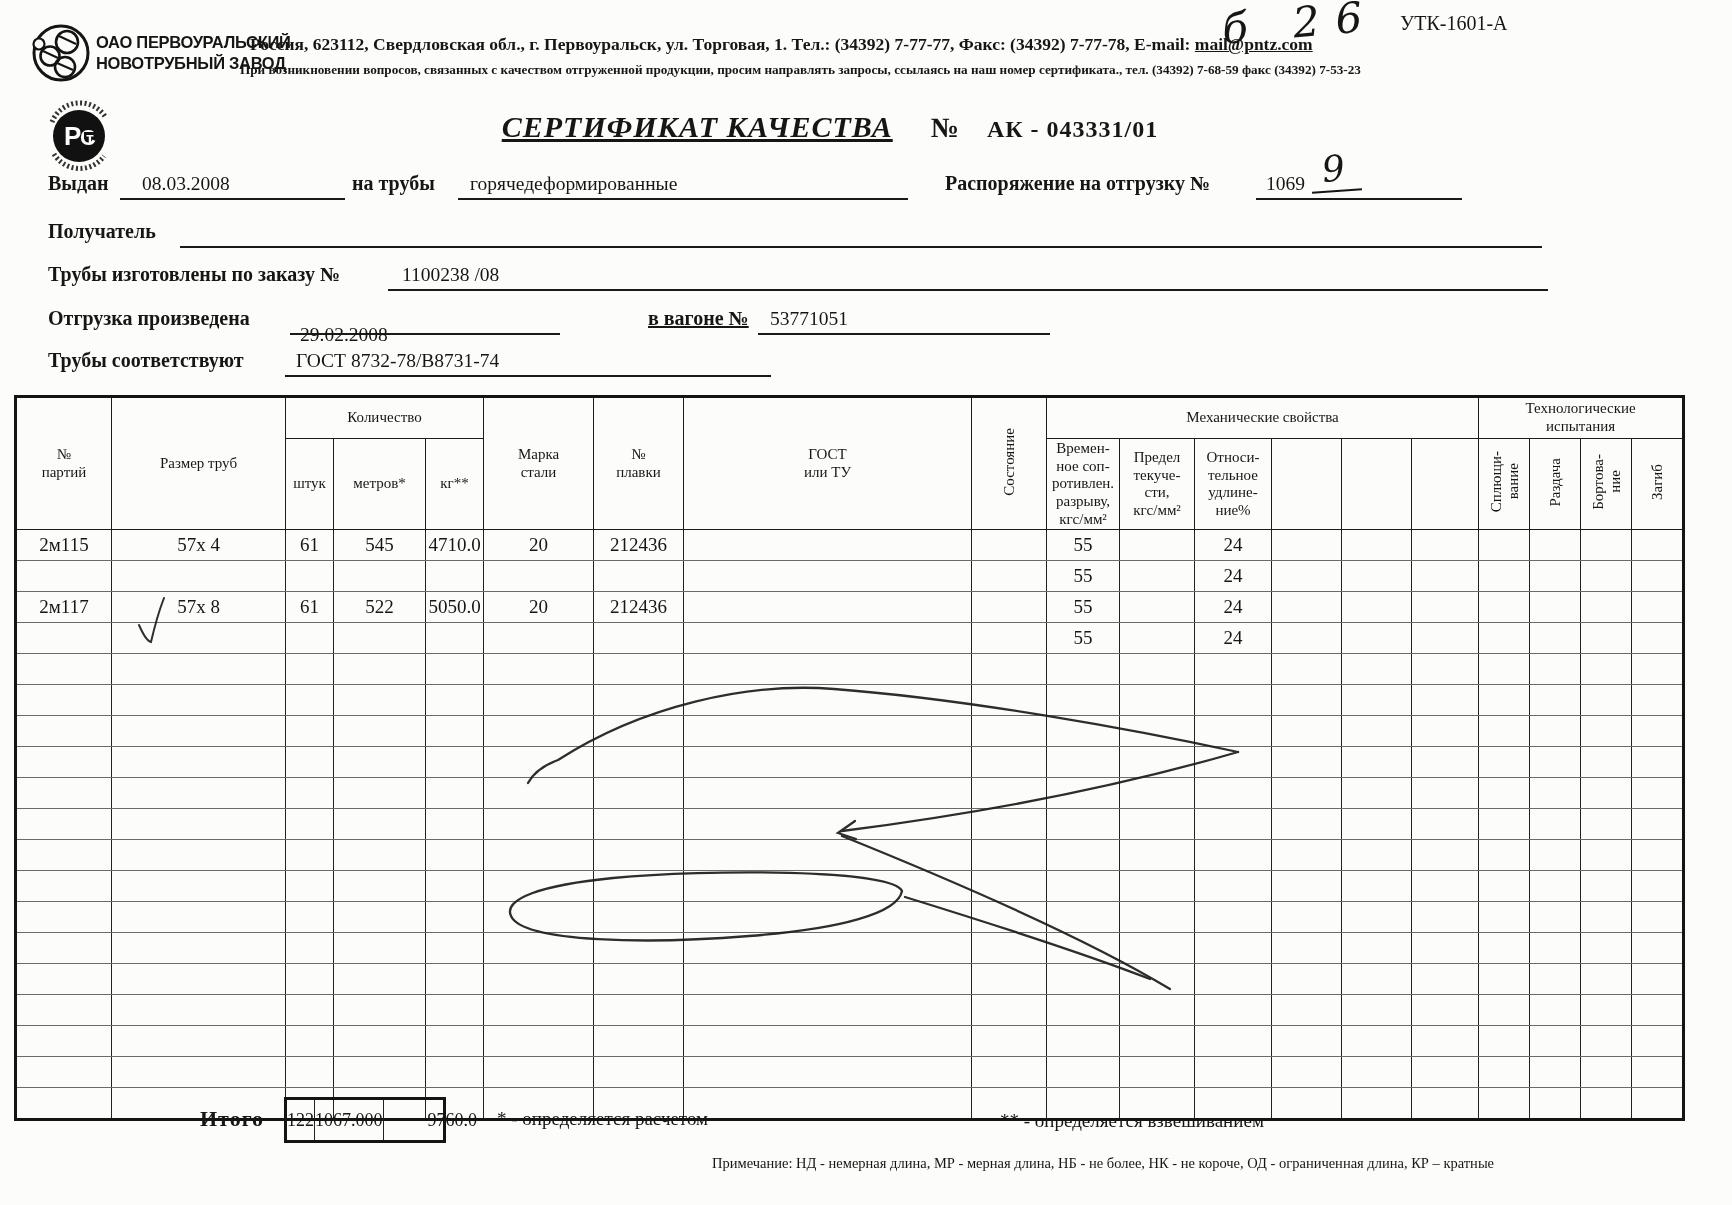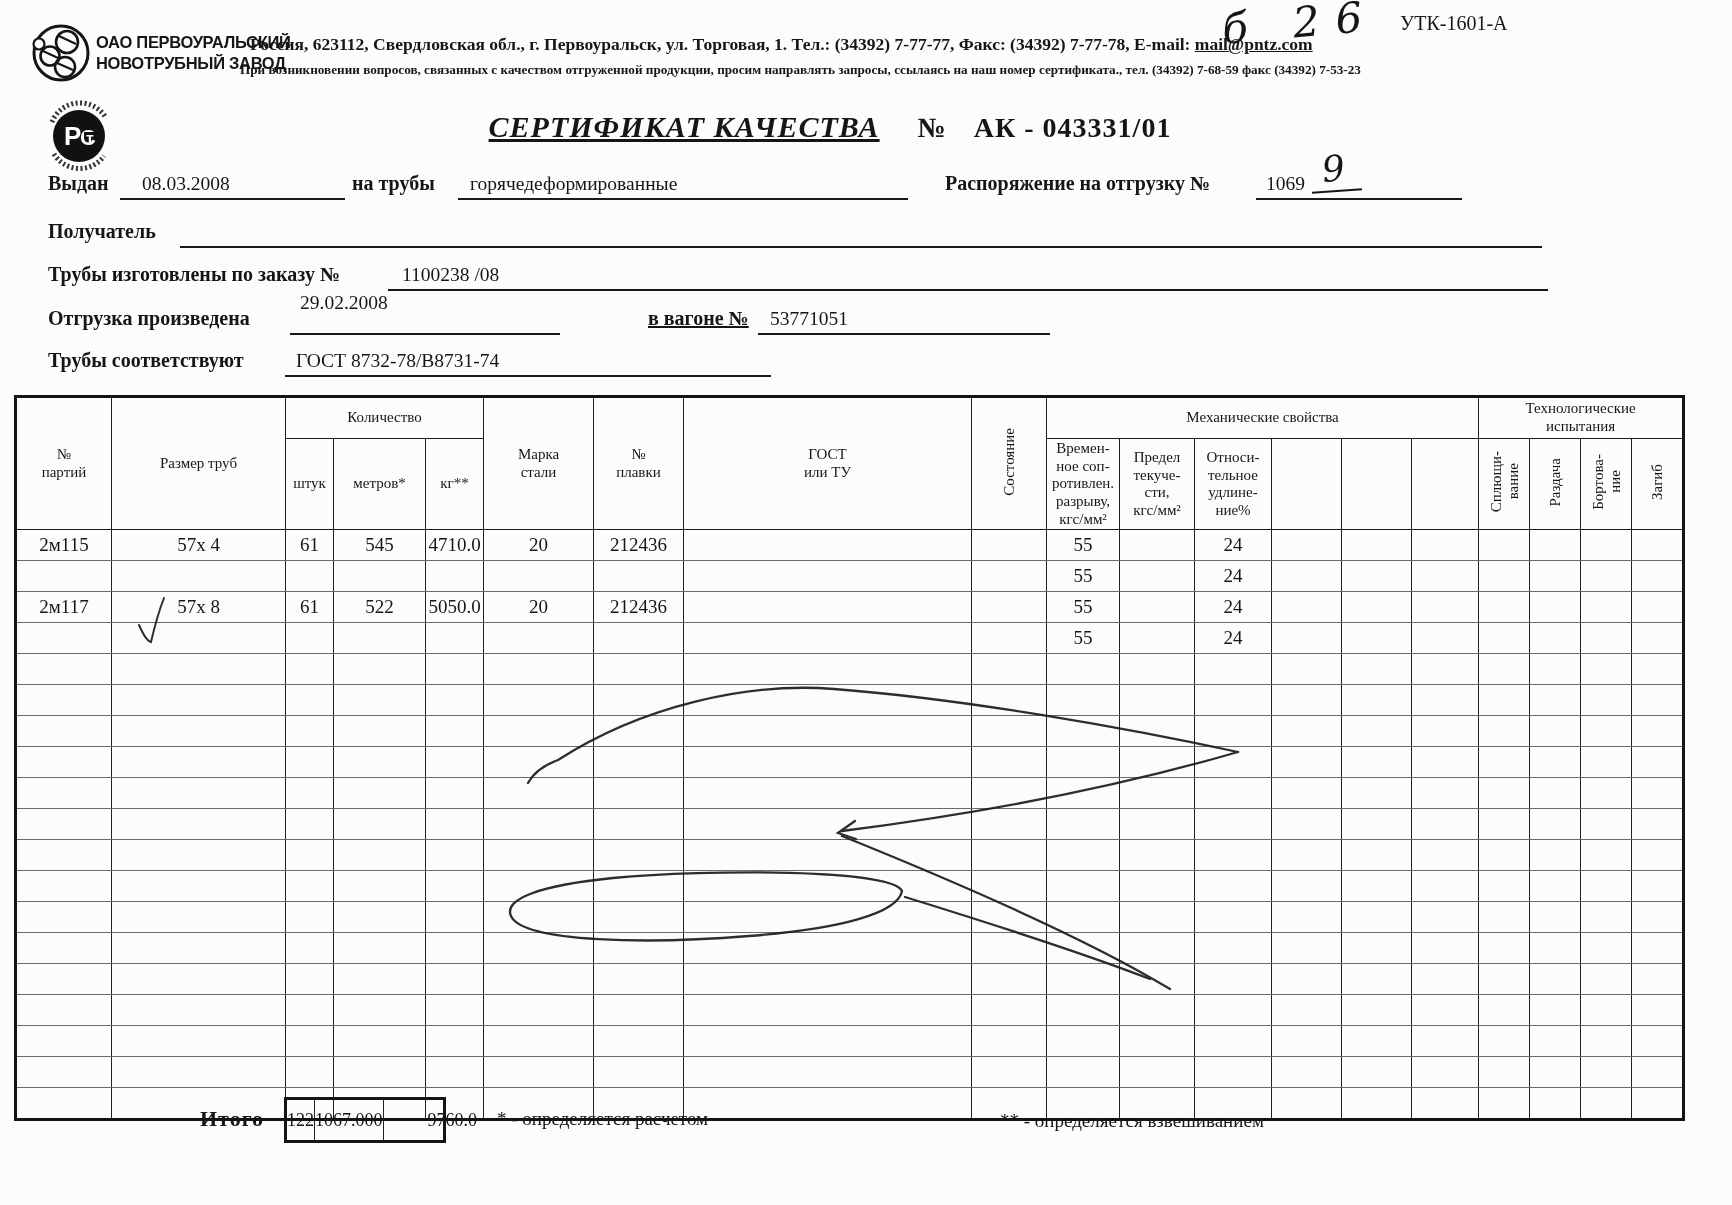--- a/index.html
+++ b/index.html
@@ -21,21 +21,21 @@
   .addr1{font-size:17.5px; font-weight:bold;}
   .addr2{font-size:13.2px; font-weight:bold;}
   .email{text-decoration:underline;}
   .formcode{font-size:20px;}
   .handmark{font-size:42px; letter-spacing:16px; transform:rotate(-5deg);}
 
   
   .title-line{left:60px; top:110px; width:1540px; text-align:center;}
   .title-main{font-style:italic; font-weight:bold; font-size:30px; letter-spacing:1px;text-decoration:underline;}
   .title-no{font-weight:bold; font-size:28px; margin-left:34px;}
-  .title-num{font-weight:bold; font-size:28px; margin-left:24px; letter-spacing:1px;margin-top:40px;}
+  .title-num{font-weight:bold; font-size:24px; margin-left:24px; letter-spacing:1px;margin-top:40px;}
 
   
   table.cert{
     position:absolute; left:14px; top:395px; width:1668px;
     border-collapse:collapse; table-layout:fixed; border:3px solid #141414;
   }
   table.cert th{
     border:1.7px solid #1c1c1c; font-weight:normal; font-size:15px; line-height:1.18;
     text-align:center; vertical-align:middle; white-space:pre-line; padding:1px;
     overflow:hidden;
@@ -130,21 +130,21 @@
   <div class="abs lbl" style="left:48px; top:220px;">Получатель</div>
   <div class="abs underfill" style="left:180px; top:220px; width:1362px;"></div>
   <div class="abs val" style="left:195px; top:221px;"></div>
 
   <div class="abs lbl" style="left:48px; top:263px;">Трубы изготовлены по заказу №</div>
   <div class="abs underfill" style="left:388px; top:263px; width:1160px;"></div>
   <div class="abs val" style="left:402px; top:264px;">1100238   /08</div>
 
   <div class="abs lbl" style="left:48px; top:307px;">Отгрузка произведена</div>
   <div class="abs underfill" style="left:290px; top:307px; width:270px;"></div>
-  <div class="abs val" style="left:300px; top:292px;">29.02.2008</div>
+  <div class="abs val" style="left:300px; top:324px;">29.02.2008</div>
 
   <div class="abs lbl" style="left:648px; top:307px;text-decoration:underline;">в вагоне №</div>
   <div class="abs underfill" style="left:758px; top:307px; width:292px;"></div>
   <div class="abs val" style="left:770px; top:308px;">53771051</div>
 
   <div class="abs lbl" style="left:48px; top:349px;">Трубы соответствуют</div>
   <div class="abs underfill" style="left:285px; top:349px; width:486px;"></div>
   <div class="abs val" style="left:296px; top:350px;">ГОСТ 8732-78/В8731-74</div>
 
   <table class="cert">
@@ -618,20 +618,21 @@
   </table>
 
   <div class="abs total-lbl" style="left:200px; top:1106px;">Итого</div>
   <div class="abs total-box">
     <div class="total-cell c1">122</div>
     <div class="total-cell c2">1067.000</div>
     <div class="total-cell c3">9760.0</div>
   </div>
   <div class="abs footnote" style="left:497px; top:1108px;">* - определяется расчетом</div>
   <div class="abs footnote" style="left:1000px; top:1110px;">** - определяется взвешиванием</div>
+  <div class="abs note nowrap" style="left:712px; top:1155px;">Примечание: НД - немерная длина, МР - мерная длина, НБ - не более, НК - не короче, ОД - ограниченная длина, КР – кратные</div>
 
   <svg class="overlay" width="1732" height="1205" viewBox="0 0 1732 1205">
     <g fill="none" stroke="#1c1c1c" stroke-width="2.3" stroke-linecap="round" opacity="0.92">
       <path d="M 139 625 Q 146 641 151 642 Q 157 616 164 598" stroke-width="2"></path>
       <path d="M 528 783 Q 536 768 558 760 C 642 706 748 682 834 689 C 966 699 1132 729 1238 752"></path>
       <path d="M 1238 752 C 1096 793 952 817 842 831"></path>
       <path d="M 855 821 L 838 833 L 856 839"></path>
       <path d="M 842 836 C 966 886 1094 943 1170 989"></path>
       <path d="M 902 891 C 892 869 708 869 613 878 C 541 885 503 899 511 916 C 523 943 652 944 749 936 C 841 929 898 913 902 891"></path>
       <path d="M 905 897 C 1002 927 1096 958 1150 979"></path>

